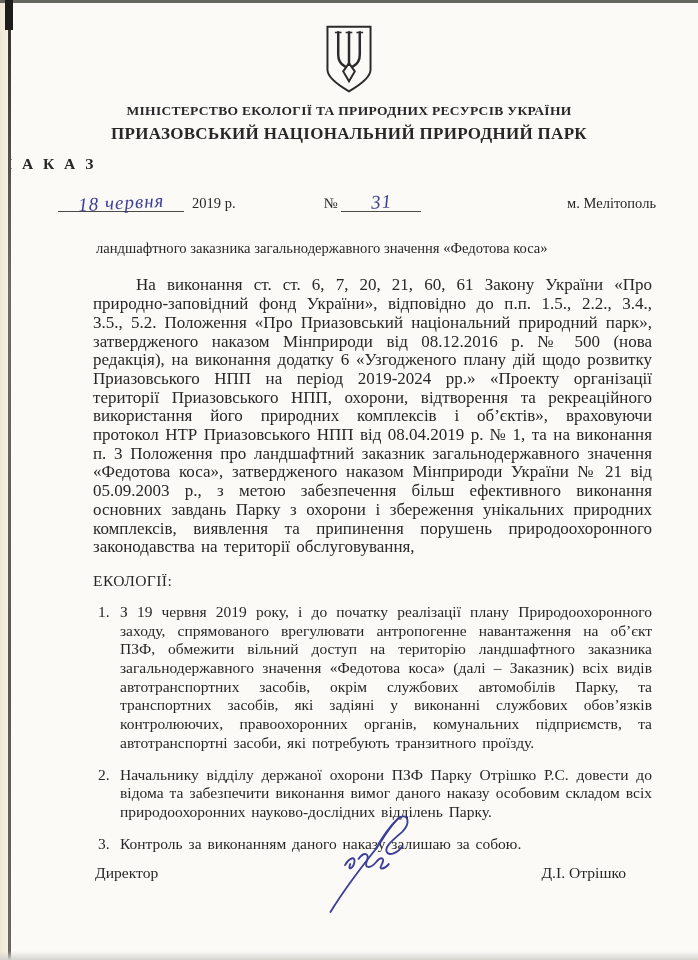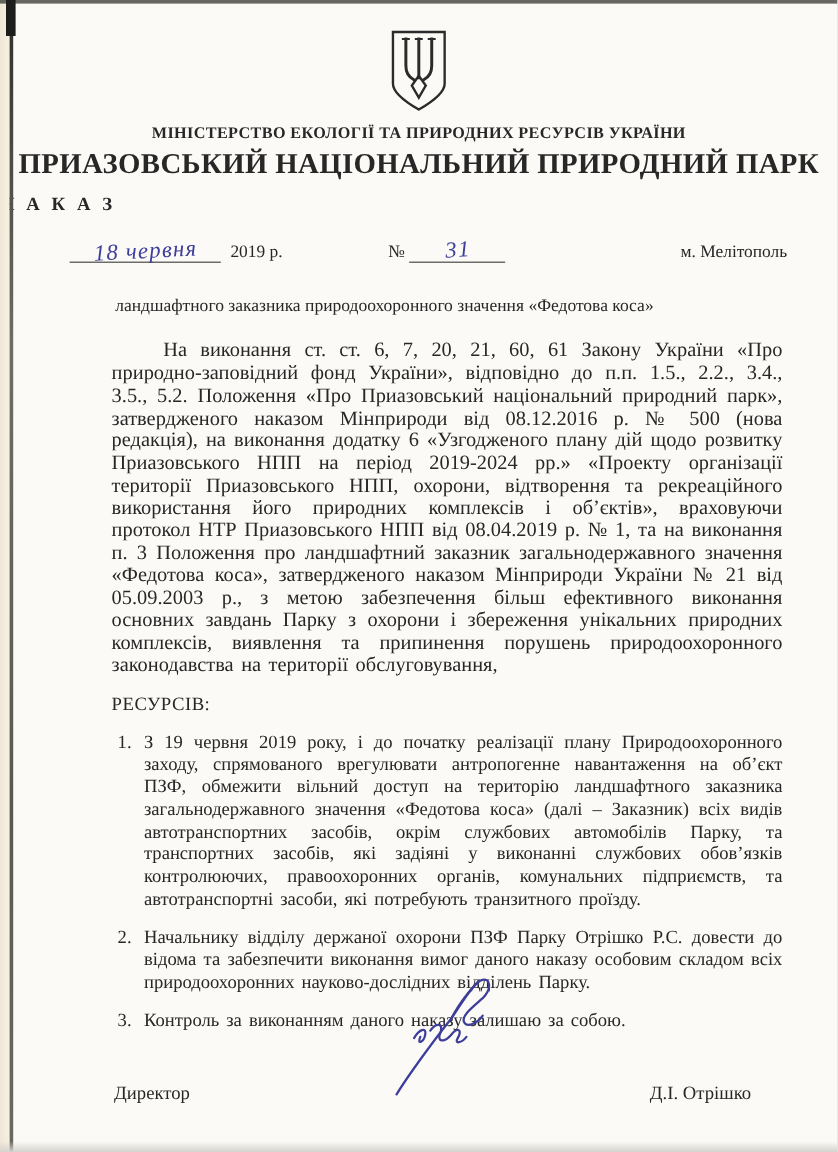--- a/index.html
+++ b/index.html
@@ -19,21 +19,21 @@
   .edge-corner{position:absolute;left:5px;top:0;width:8px;height:30px;background:#1d1d1b;z-index:4;}
   .edge-bottom{position:absolute;left:0;right:0;bottom:0;height:9px;background:linear-gradient(180deg,rgba(0,0,0,0),#d5d3ce);z-index:3;}
 
   
   .emblem{width:58px;margin:25px auto 4px auto;display:block;}
   .ministry{
     text-align:center;font-weight:bold;font-size:13.5px;letter-spacing:.3px;
     margin-top:8px;
   }
   .org{
-    text-align:center;font-weight:bold;font-size:24px;letter-spacing:.3px;
+    text-align:center;font-weight:bold;font-size:17px;letter-spacing:.3px;
     margin-top:5px;
   }
   .doctype{
     text-align:left;font-weight:bold;font-size:15.5px;letter-spacing:3px;
     margin-top:11px;
   }
 
   
   .meta-row{
     display:flex;align-items:flex-end;
@@ -84,21 +84,21 @@
   
   .items{margin:13px 46px 0 98px;}
   .item{display:flex;font-size:15.5px;line-height:18.7px;}
   .item + .item{margin-top:13px;}
   .item .num{width:22px;flex:0 0 22px;}
   .item .txt{flex:1;text-align:justify;word-spacing:2px;}
 
   
   .sig-row{
     display:flex;justify-content:space-between;
-    margin:43px 72px 0 95px;
+    margin:11px 72px 0 95px;
     font-size:15.6px;
     font-family:Liberation Serif, serif;
   }
   .signature-svg{
     position:absolute;left:318px;top:803px;width:104px;height:118px;z-index:2;
   }
 </style>
 </head>
 <body>
 
@@ -129,26 +129,26 @@
     <span class="date-underline"><span class="hand hand-date">18 червня</span></span>
     <span class="year">2019 р.</span>
     <span class="num-cell">
       <span>№</span>
       <span class="num-underline"><span class="hand hand-num">31</span></span>
     </span>
     <span class="city">м. Мелітополь</span>
   </div>
 
   <div class="subject">
-    <div>ландшафтного заказника природоохоронного значення «Федотова коса»</div>
+    <div>ландшафтного заказника загальнодержавного значення «Федотова коса»</div>
   </div>
 
   <p class="preamble">На виконання ст. ст. 6, 7, 20, 21, 60, 61 Закону України «Про природно-заповідний фонд України», відповідно до п.п. 1.5., 2.2., 3.4., 3.5., 5.2. Положення «Про Приазовський національний природний парк», затвердженого наказом Мінприроди від 08.12.2016 р. № 500 (нова редакція), на виконання додатку 6 «Узгодженого плану дій щодо розвитку Приазовського НПП на період 2019-2024 рр.» «Проекту організації території Приазовського НПП, охорони, відтворення та рекреаційного використання його природних комплексів і об’єктів», враховуючи протокол НТР Приазовського НПП від 08.04.2019 р. № 1, та на виконання п. 3 Положення про ландшафтний заказник загальнодержавного значення «Федотова коса», затвердженого наказом Мінприроди України № 21 від 05.09.2003 р., з метою забезпечення більш ефективного виконання основних завдань Парку з охорони і збереження унікальних природних комплексів, виявлення та припинення порушень природоохоронного законодавства на території обслуговування,</p>
 
-  <div class="resolution">РЕСУРСІВ:</div>
+  <div class="resolution">ЕКОЛОГІЇ:</div>
 
   <div class="items">
     <div class="item">
       <span class="num">1.</span>
       <span class="txt">З 19 червня 2019 року, і до початку реалізації плану Природоохоронного заходу, спрямованого врегулювати антропогенне навантаження на об’єкт ПЗФ, обмежити вільний доступ на територію ландшафтного заказника загальнодержавного значення «Федотова коса» (далі – Заказник) всіх видів автотранспортних засобів, окрім службових автомобілів Парку, та транспортних засобів, які задіяні у виконанні службових обов’язків контролюючих, правоохоронних органів, комунальних підприємств, та автотранспортні засоби, які потребують транзитного проїзду.</span>
     </div>
     <div class="item">
       <span class="num">2.</span>
       <span class="txt">Начальнику відділу держаної охорони ПЗФ Парку Отрішко Р.С. довести до відома та забезпечити виконання вимог даного наказу особовим складом всіх природоохоронних науково-дослідних відділень Парку.</span>
     </div>

